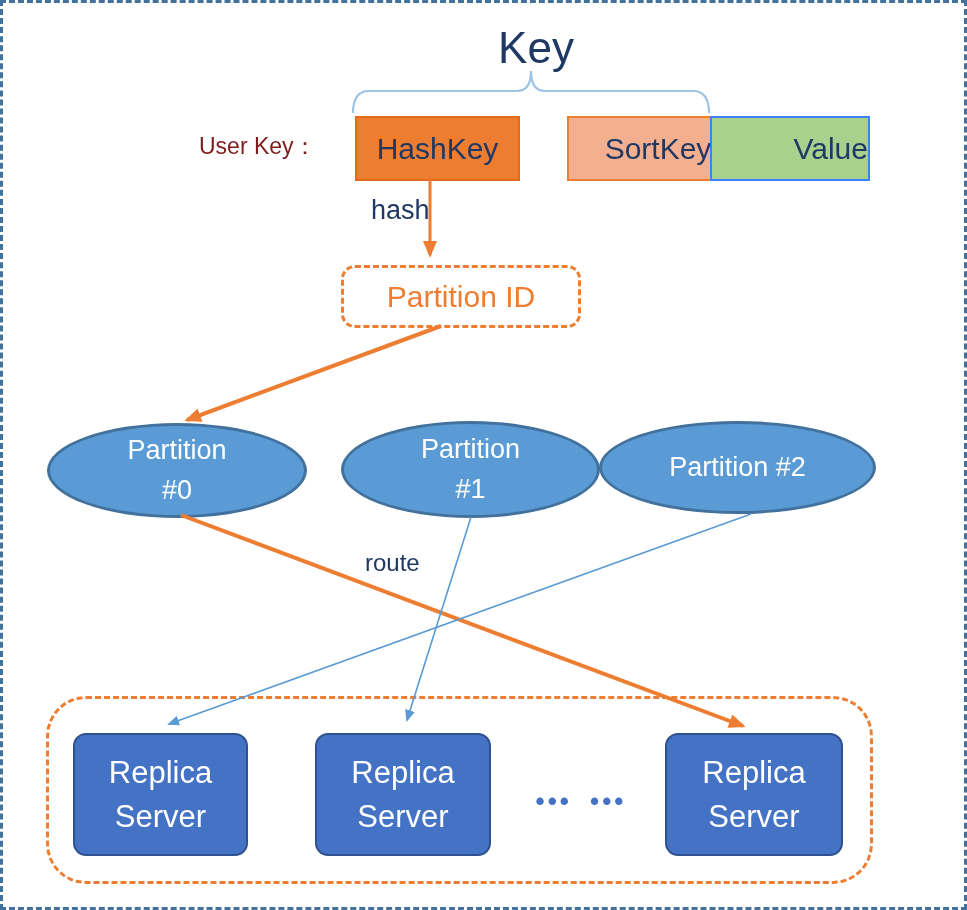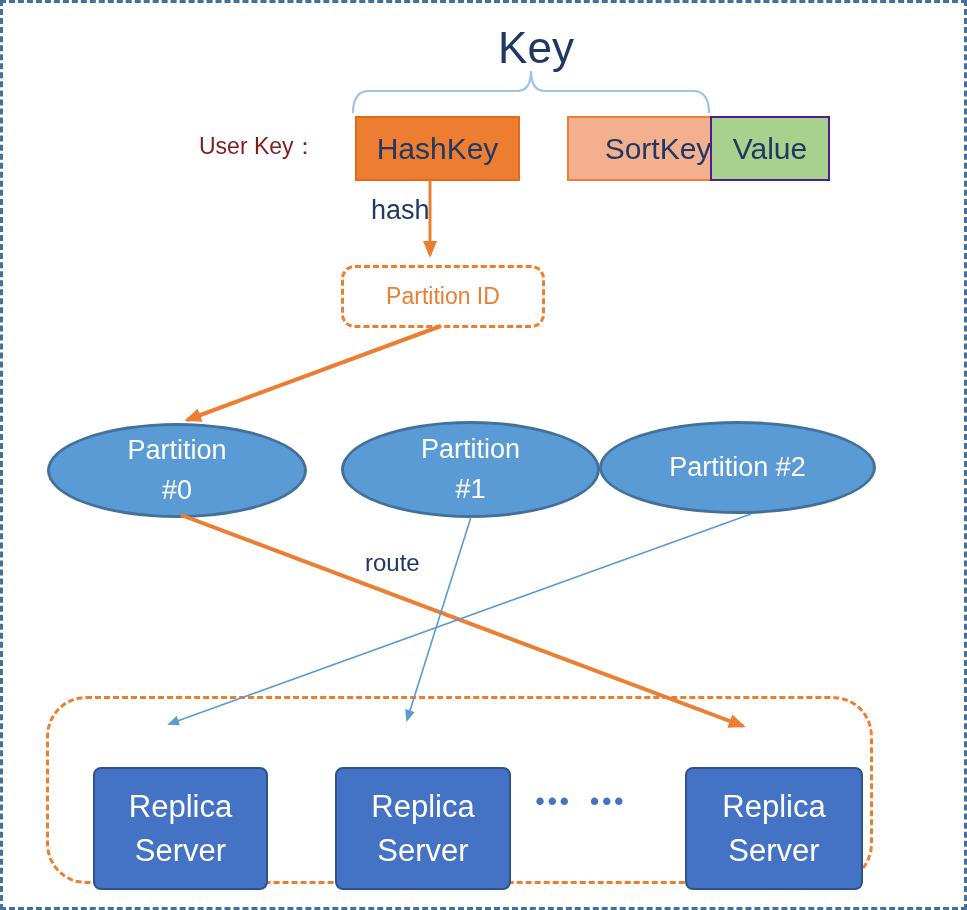--- a/index.html
+++ b/index.html
@@ -10,40 +10,40 @@
   .abs{position:absolute;}
   .lbl{white-space:pre-line;}
   
   .key-label{left:473px;top:20px;width:120px;text-align:center;font-size:44px;color:#1F3864;}
   .user-key-label{left:196px;top:128px;width:140px;font-size:23px;color:#7f1d1d;}
   
   .field{top:113px;height:65px;display:flex;align-items:center;justify-content:center;
          font-size:30px;color:#1F3864;box-sizing:border-box;}
   .field-hash{left:352px;width:165px;background:#ED7D31;border:2px solid #E06A17;}
   .field-sort{left:525px;width:182px;background:#F4B08E;border:2px solid #ED7D31;margin-left:39px;}
-  .field-value{left:707px;width:120px;background:#A9D18E;border:2px solid #4c1d95;}
+  .field-value{left:707px;width:160px;background:#A9D18E;border:2px solid #3b82f6;justify-content:flex-end;}
   .hash-label{left:356px;top:192px;font-size:27px;color:#1F3864;margin-left:12px;}
   
-  .partition-id-box{left:338px;top:262px;width:204px;height:63px;border:3px dashed #ED7D31;
+  .partition-id-box{left:338px;top:262px;width:240px;height:63px;border:3px dashed #ED7D31;
     border-radius:14px;display:flex;align-items:center;justify-content:center;
-    font-size:23px;color:#ED7D31;box-sizing:border-box;}
+    font-size:30px;color:#ED7D31;box-sizing:border-box;}
   
   .ellipse{background:#5B9BD5;border:3px solid #41719C;border-radius:50%;
     display:flex;align-items:center;justify-content:center;text-align:center;
     color:#ffffff;font-size:27px;line-height:1.45;box-sizing:border-box;}
   .p0{left:44px;top:420px;width:260px;height:95px;}
   .p1{left:338px;top:418px;width:259px;height:97px;}
   .p2{left:596px;top:418px;width:277px;height:93px;}
   .route-label{left:362px;top:546px;font-size:24px;color:#1F3864;}
   
   .replica-group{left:43px;top:693px;width:827px;height:188px;border:3px dashed #ED7D31;
     border-radius:40px;box-sizing:border-box;}
-  .replica{top:764px;height:123px;background:#4472C4;border:2px solid #2F528F;
-    border-radius:8px;display:flex;align-items:center;justify-content:center;
-    text-align:center;color:#ffffff;font-size:31px;line-height:1.4;box-sizing:border-box;margin-left:20px;}
+  .replica{top:730px;height:123px;background:#4472C4;border:2px solid #2F528F;
+    border-radius:13px;display:flex;align-items:center;justify-content:center;
+    text-align:center;color:#ffffff;font-size:31px;line-height:1.4;box-sizing:border-box;}
   .r1{left:70px;width:175px;}
   .r2{left:312px;width:176px;}
   .r3{left:662px;width:178px;}
   .ellipsis{left:518px;top:783px;width:120px;text-align:center;font-size:26px;font-weight:bold;
     color:#4472C4;letter-spacing:3px;word-spacing:8px;}
   
   #connectors{position:absolute;left:0;top:0;pointer-events:none;}
 </style>
 </head>
 <body>

